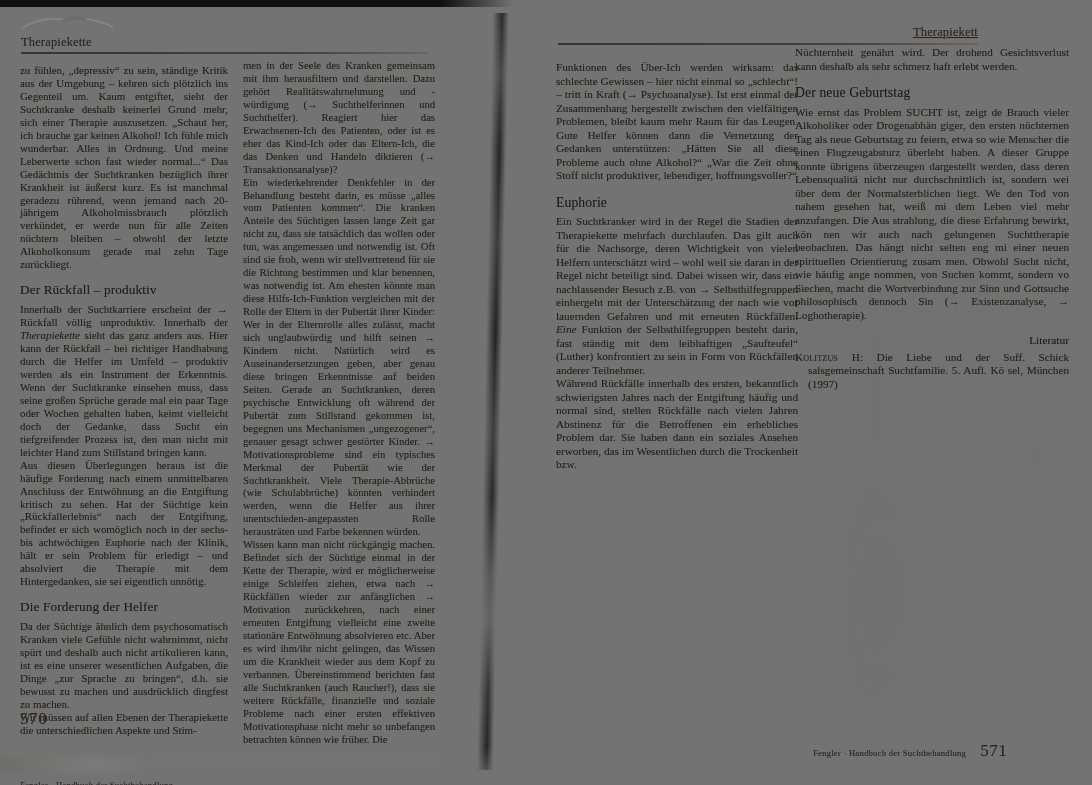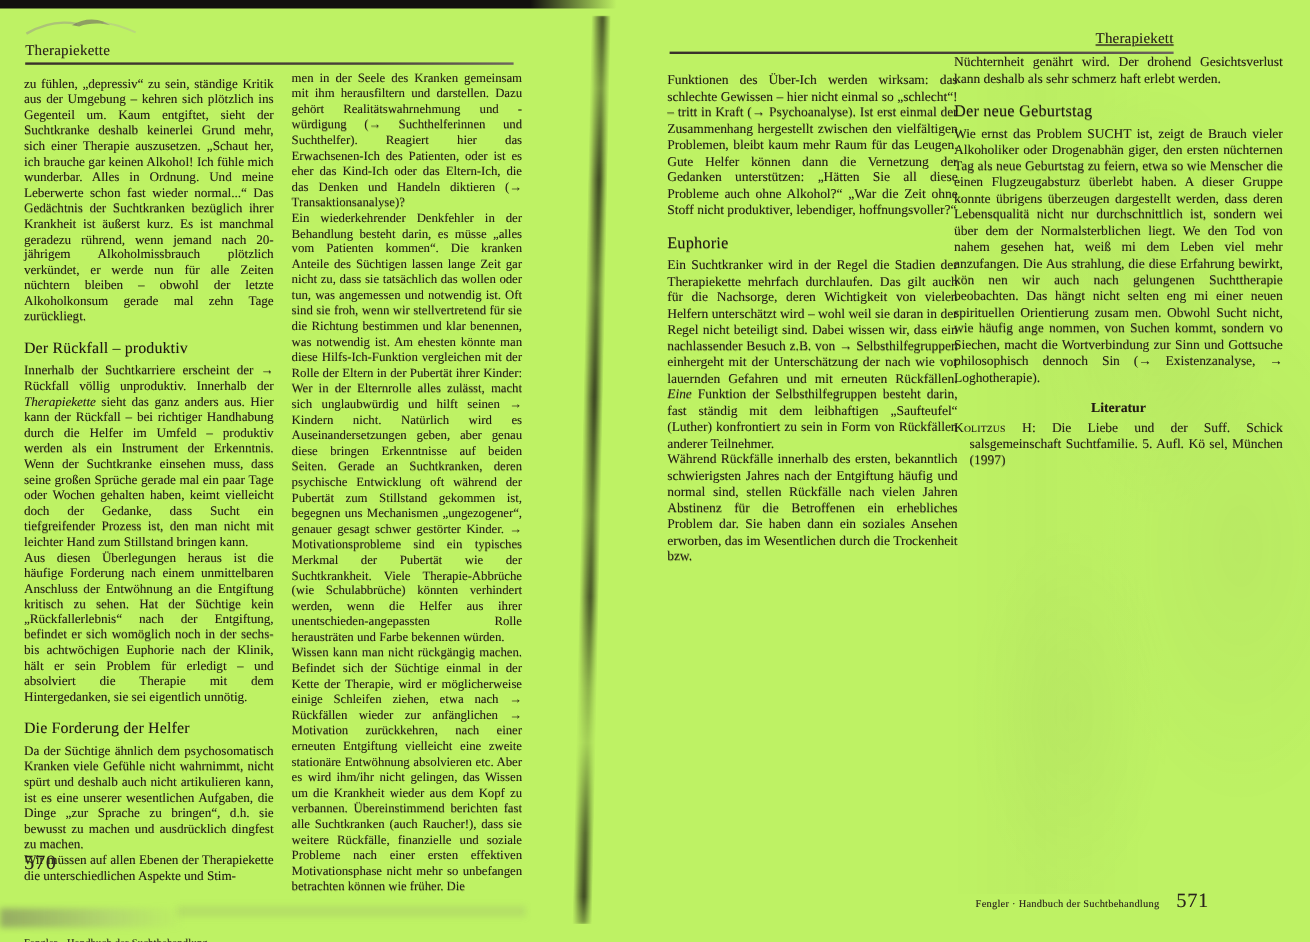--- a/index.html
+++ b/index.html
@@ -1,18 +1,18 @@
 <!DOCTYPE html>
 <html lang="de"><head>
 <meta charset="utf-8">
 <style>
   html,body{margin:0;padding:0;background:#d8d6d2;overflow:hidden;}
   .stage{
     position:relative;width:1092px;height:785px;overflow:hidden;
-    background:#bef264;
+    background:#737373;
     font-family:"Liberation Serif","DejaVu Serif",serif;
     color:#241e17;
   }
   
   .top-bar{position:absolute;left:0;top:0;width:514px;height:7px;
     background:linear-gradient(to right,#12100e 86%,rgba(18,16,14,0));
     border-bottom-right-radius:2px;}
   .spine{position:absolute;left:493px;top:13px;width:16px;height:757px;
     transform:skewX(-1.2deg);transform-origin:top center;filter:blur(.7px);
     background:linear-gradient(to right,rgba(25,22,19,0) 0%,rgba(25,22,19,.60) 36%,rgba(14,12,10,.84) 58%,rgba(25,22,19,0) 100%);
@@ -39,21 +39,21 @@
   .hr-left{left:21px;top:52px;width:407px;}
   .hr-right{left:558px;top:43px;width:420px;}
   .col{position:absolute;text-align:justify;text-shadow:.2px .2px .35px rgba(60,45,30,.42);}
   .c-l1{left:20px;top:64px;width:208px;font-size:10.9px;line-height:12.95px;}
   .c-l2{left:243px;top:60px;width:192px;font-size:10.6px;line-height:12.95px;}
   .c-r1{left:556px;top:61px;width:242px;font-size:11.2px;line-height:13.5px;}
   .c-r2{left:795px;top:46px;width:274px;font-size:11.2px;line-height:13.55px;}
   .col p{margin:0;}
   .sec-h{font-weight:normal;color:#1f1913;margin:13px 0 6px;font-size:13.2px;letter-spacing:.15px;text-align:left;}
   .c-r1 .sec-h,.c-r2 .sec-h{font-size:13.6px;}
-  .lit-h{font-weight:bold;color:#1f1913;margin:12px 0 3px;font-size:11.4px;text-align:center;}
+  .lit-h{font-weight:normal;color:#1f1913;margin:12px 0 3px;font-size:11.4px;text-align:right;}
   .ref{padding-left:13px;text-indent:-13px;text-align:justify;}
   .sc{font-variant:small-caps;letter-spacing:.2px;}
   .foot{position:absolute;display:flex;align-items:baseline;gap:14px;color:#2a241d;
     text-shadow:.2px .2px .3px rgba(60,45,30,.4);}
   .foot-left{left:20px;top:709px;flex-direction:column;}
   .foot-right{left:813px;top:711px;}
   .pagenum{font-size:17px;letter-spacing:.6px;}
   .booktitle{font-size:8.6px;letter-spacing:.25px;margin-top:37px;}
 </style>
 </head>

